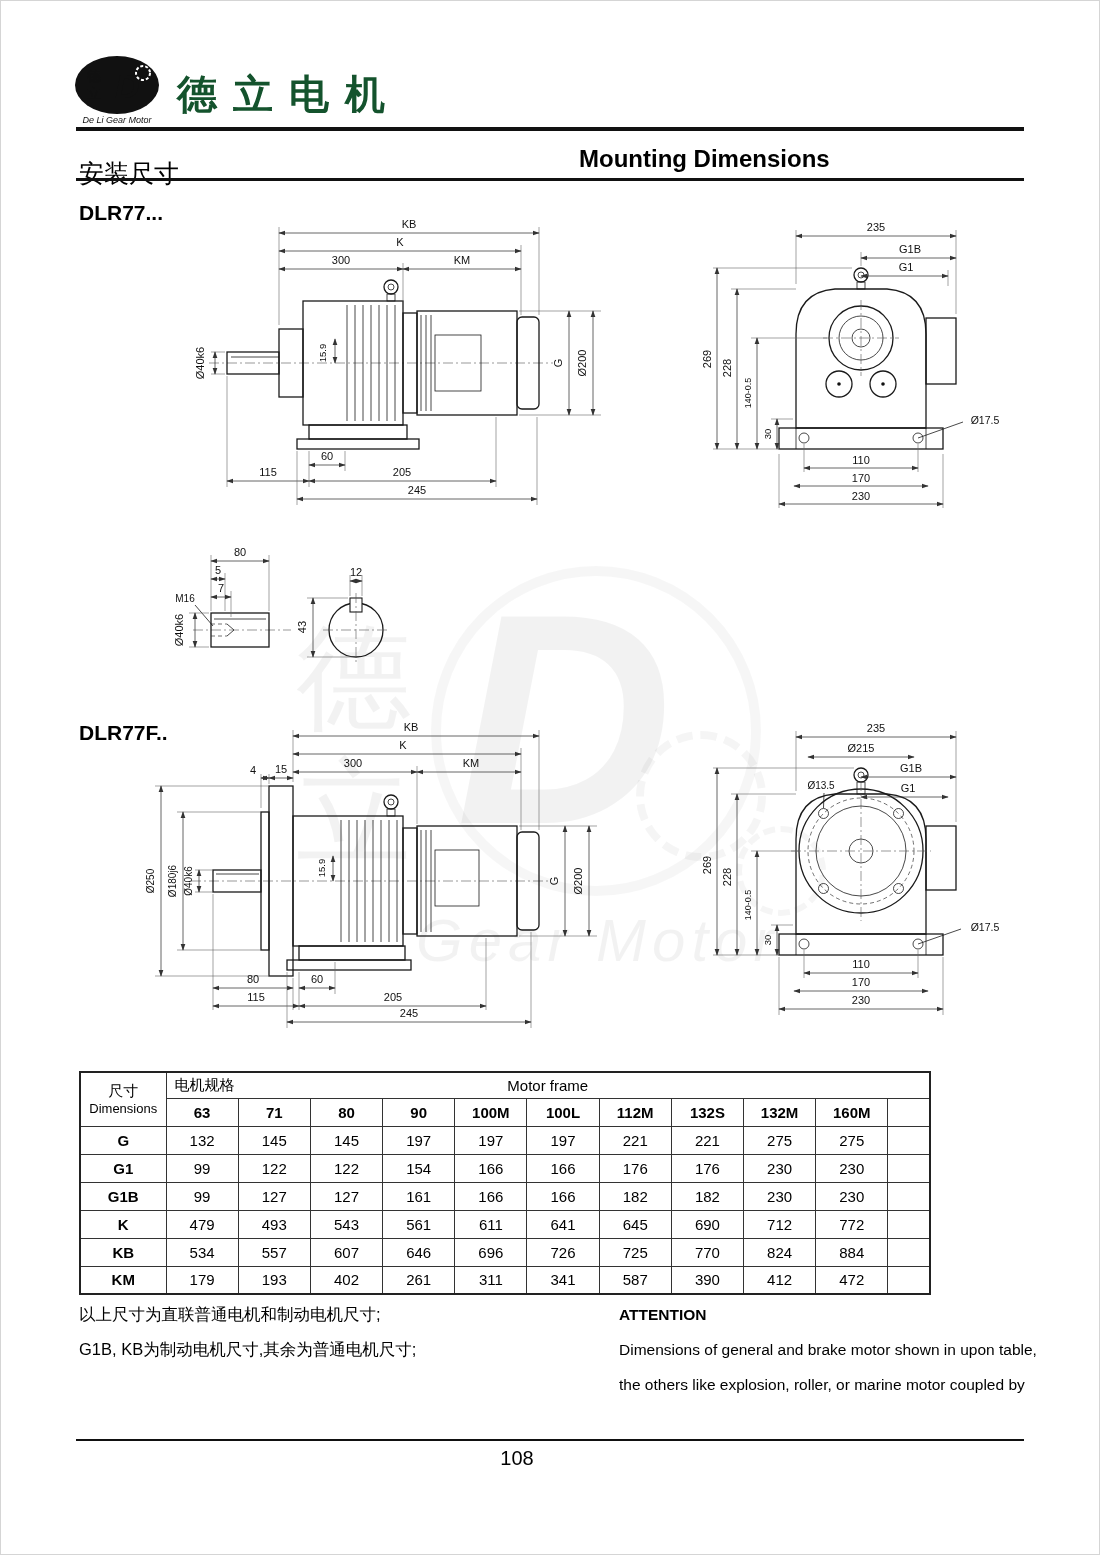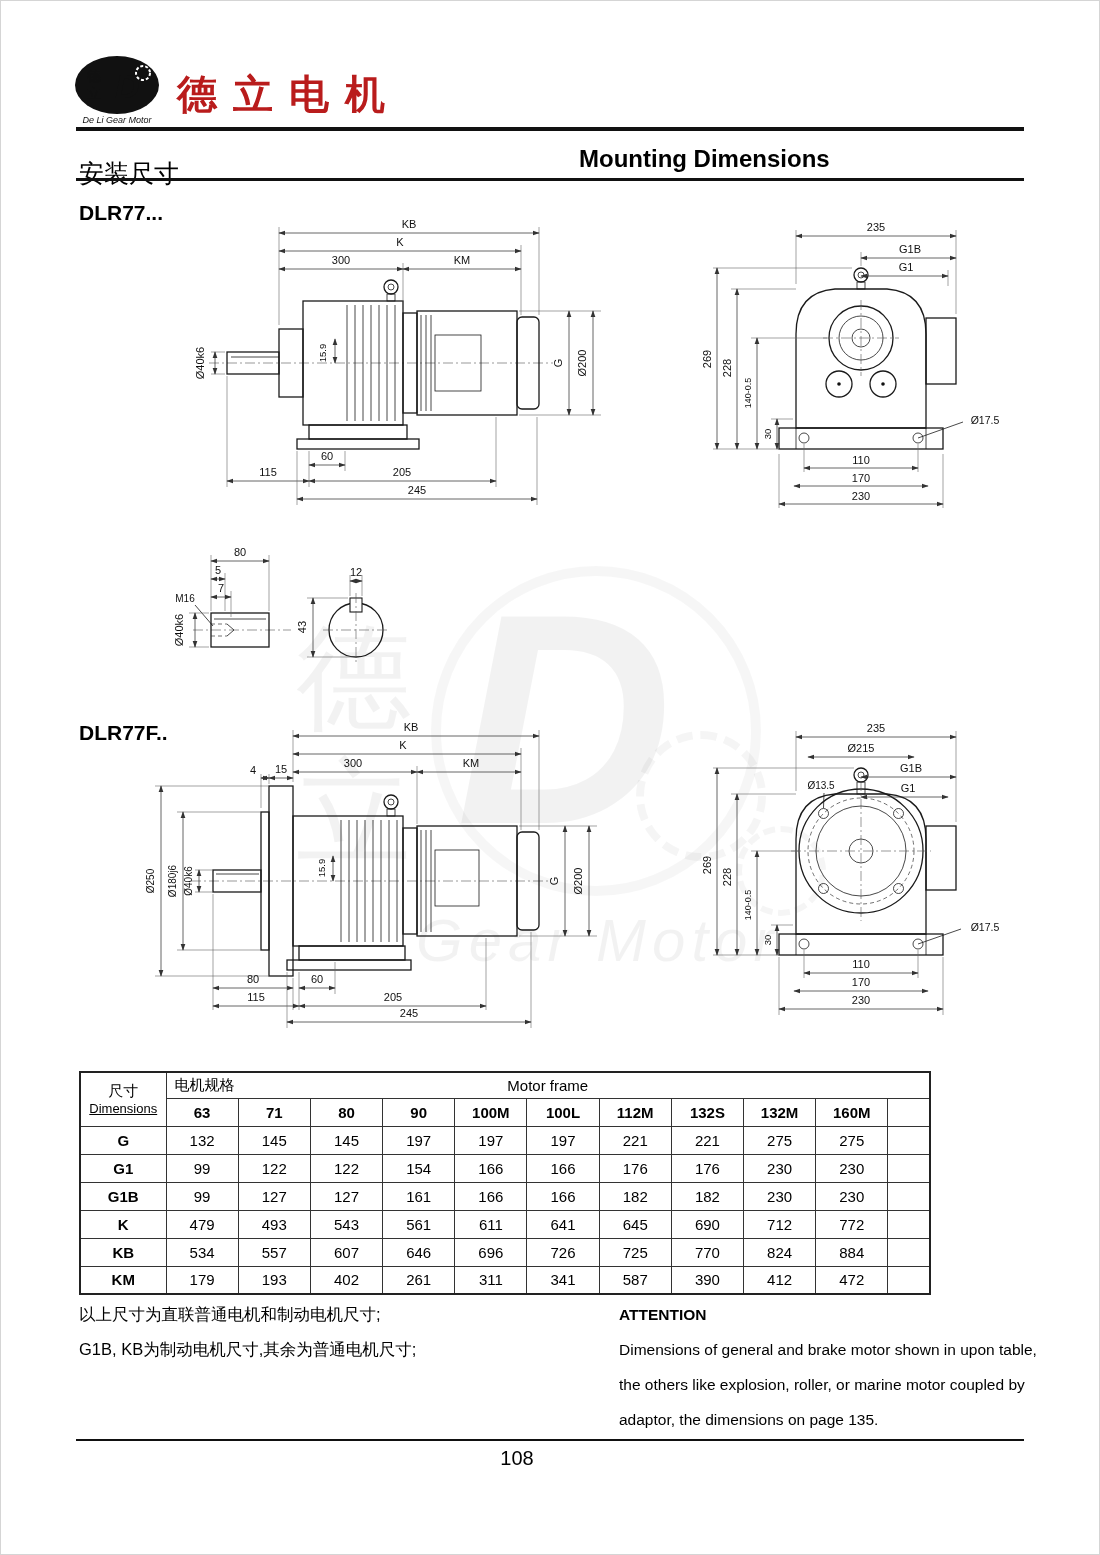--- a/index.html
+++ b/index.html
@@ -5,21 +5,21 @@
   * { margin:0; padding:0; box-sizing:border-box; }
   html,body { background:#9a9a9a; }
   body { font-family:"Liberation Sans", sans-serif; }
   #page { position:relative; width:1100px; height:1555px; background:#ffffff; margin:0 auto;
           border:1px solid #d5d5d5; overflow:hidden; }
 
   .hline { position:absolute; background:#111; }
 
   #logo { position:absolute; left:70px; top:52px; }
   #company { position:absolute; left:176px; top:66px; font-size:40px; font-weight:bold;
-             letter-spacing:16px; color:#b91c1c; }
+             letter-spacing:16px; color:#14532d; }
   #title-zh { position:absolute; left:78px; top:156px; font-size:25px; color:#000; }
   #title-en { position:absolute; left:578px; top:144px; font-size:24px; font-weight:bold; color:#000; }
 
   .model-label { position:absolute; left:78px; font-size:21px; font-weight:bold; color:#000; }
   #model-1 { top:200px; }
   #model-2 { top:720px; }
 
   svg.drawing { position:absolute; z-index:2; }
   svg text { font-family:"Liberation Sans", sans-serif; font-size:11px; fill:#111; }
   .out  { fill:none; stroke:#1a1a1a; stroke-width:1.3; }
@@ -45,21 +45,21 @@
   .wm-gear2 { position:absolute; left:735px; top:825px; width:90px; height:90px;
               border:6px dashed rgba(0,0,0,0.04); border-radius:50%; }
 
   
   #dim-table { position:absolute; left:78px; top:1070px; width:852px; z-index:2;
                border-collapse:collapse; font-size:15px; color:#000; background:transparent;
                border:2px solid #222; table-layout:fixed; }
   #dim-table th, #dim-table td { border:1px solid #333; text-align:center; height:28px; padding:1px 2px; }
   #dim-table thead tr:first-child th { height:26px; }
   .dimcell { font-weight:normal; }
-  .dimcell .dim-en { font-size:13px;text-decoration:underline; }
+  .dimcell .dim-en { font-size:13px; }
   .speccell { position:relative; font-weight:normal; }
   .spec-zh { position:absolute; left:8px; top:50%; transform:translateY(-50%); }
   #dim-table .colhead { font-weight:bold; }
   #dim-table .rowlabel { font-weight:bold; }
 
   
   #notes-zh { position:absolute; left:78px; top:1296px; width:480px; font-size:16.5px;
               line-height:35px; color:#000; z-index:2; }
   #notes-en { position:absolute; left:618px; top:1296px; width:420px; font-size:15.5px;
               line-height:35px; color:#000; z-index:2; }
@@ -579,19 +579,18 @@
   </table>
 
   <div id="notes-zh">
     <div class="note-line">以上尺寸为直联普通电机和制动电机尺寸;</div>
     <div class="note-line">G1B, KB为制动电机尺寸,其余为普通电机尺寸;</div>
   </div>
   <div id="notes-en">
     <div class="note-title">ATTENTION</div>
     <div class="note-line">Dimensions of general and brake motor shown in upon table,</div>
     <div class="note-line">the others like explosion, roller, or marine motor coupled by</div>
-    <div class="note-line">adaptor, the dimensions on page 135.</div>
   </div>
 
   <div class="hline" style="left:75px;top:1438px;width:948px;height:2px;"></div>
   <div id="page-num">108</div>
 
 </div>
 
 </body></html>

